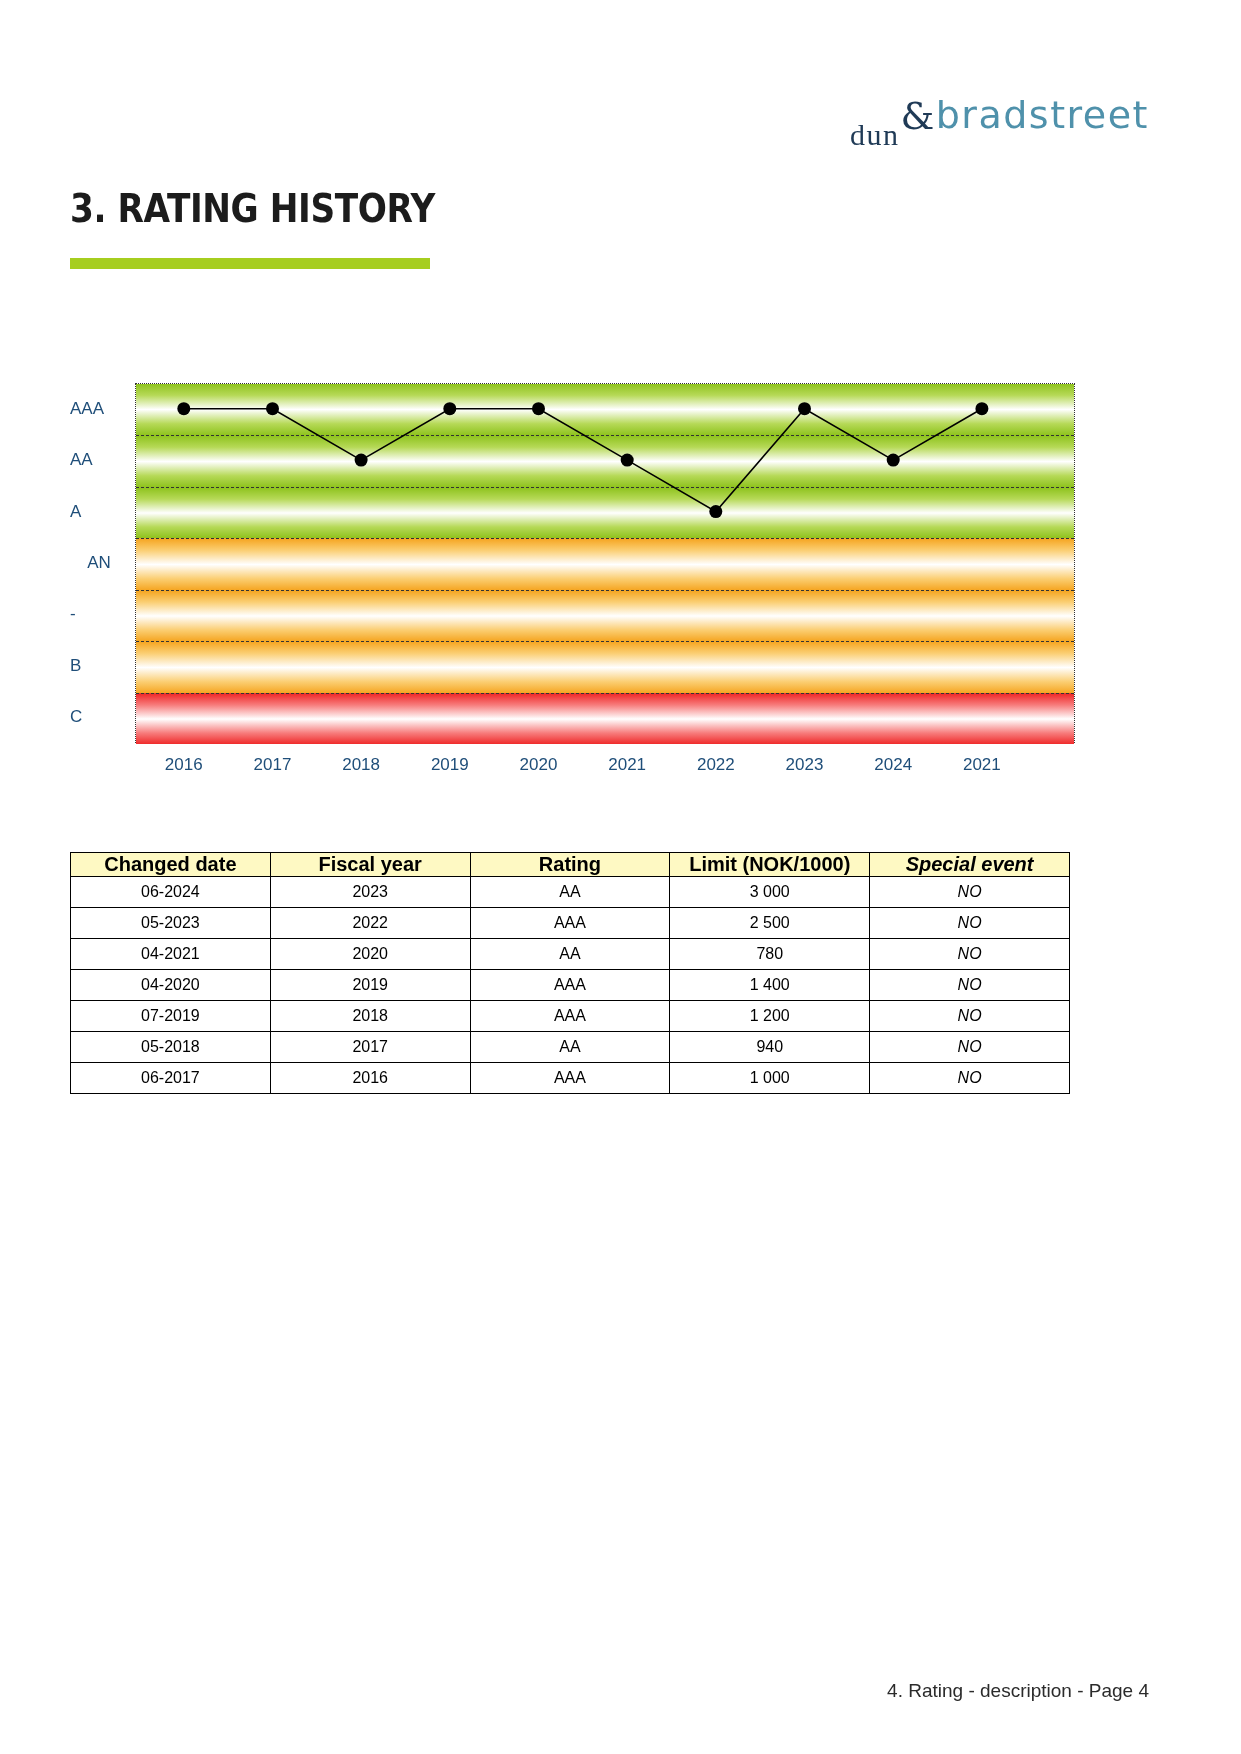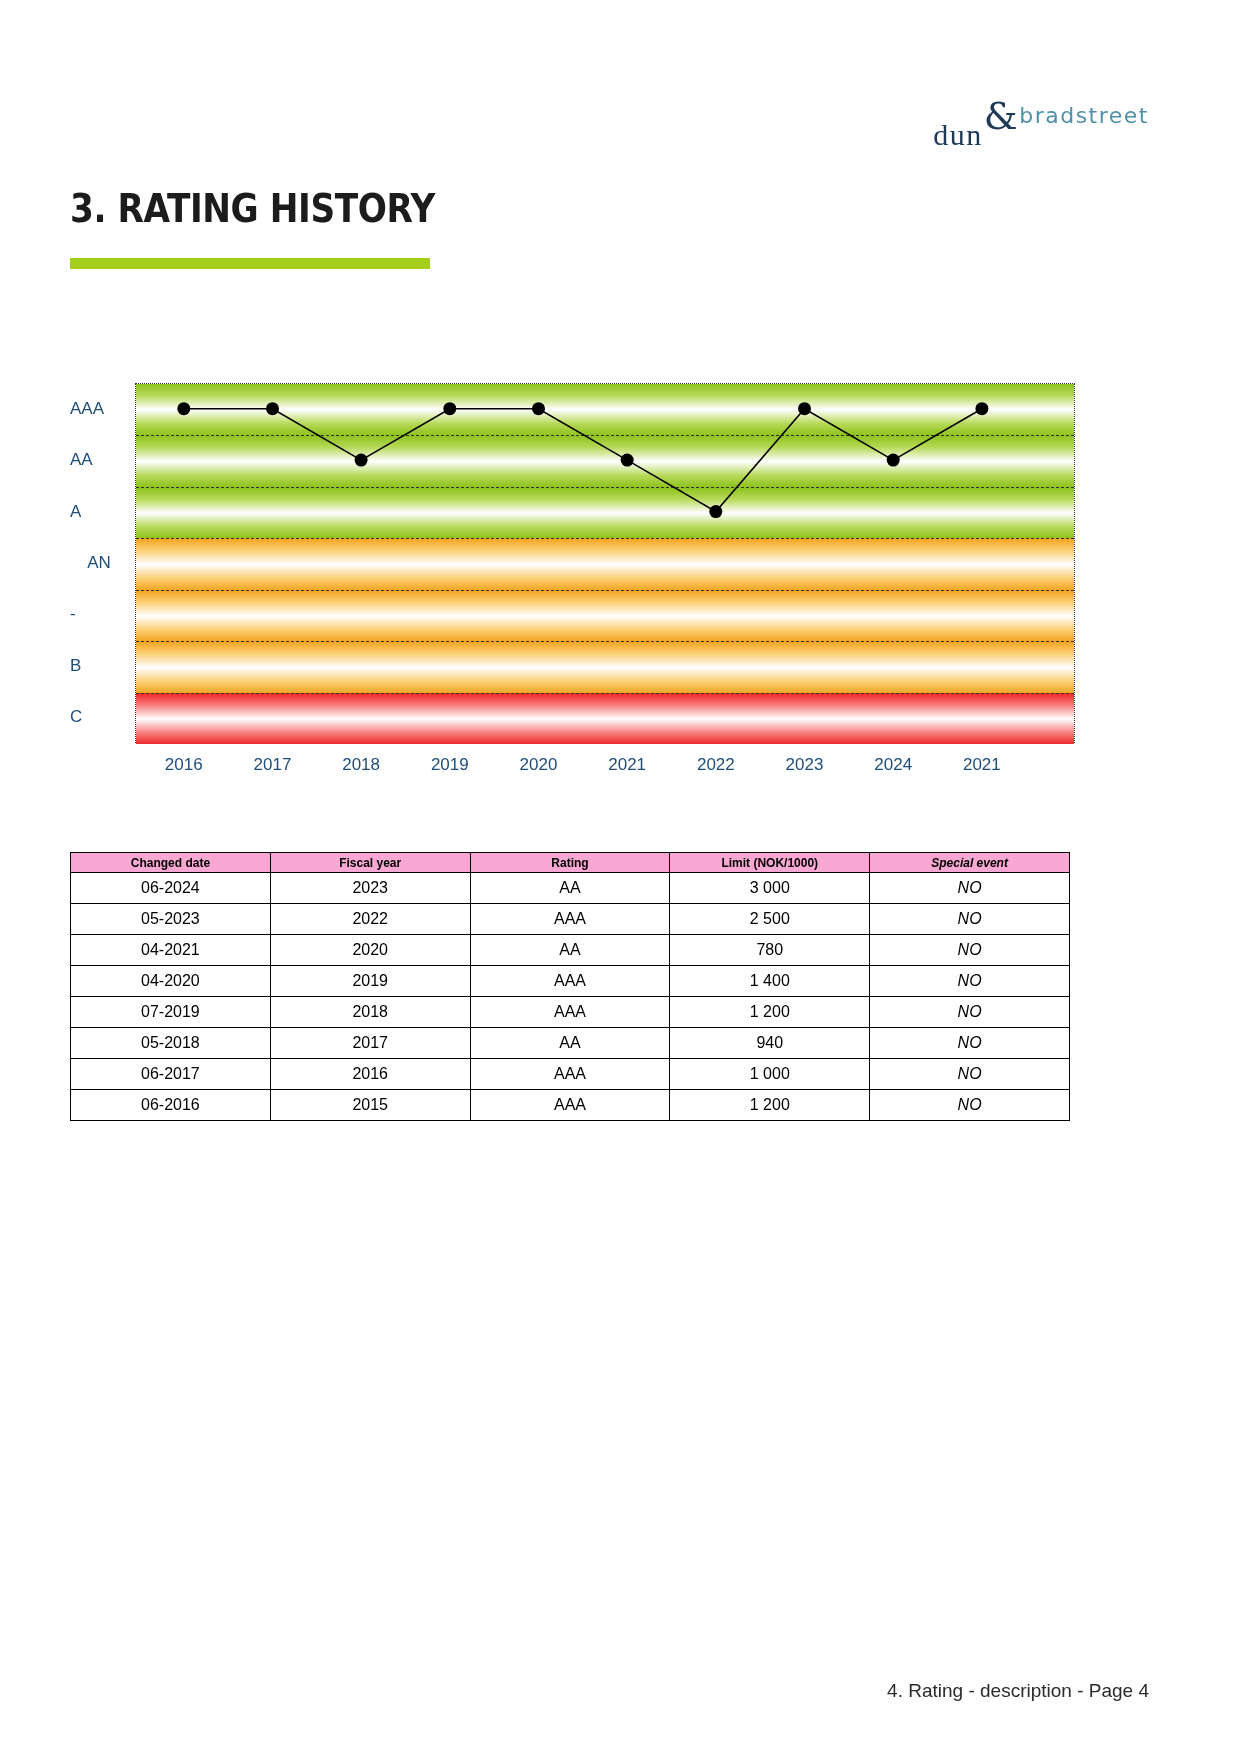--- a/index.html
+++ b/index.html
@@ -34,21 +34,21 @@
     font-family: "DejaVu Serif", serif;
     font-size: 38px;
     color: #1f3a56;
     font-weight: 400;
     margin: 0 1px;
     position: relative;
     top: 1px;
   }
   .logo-brad {
     font-family: "DejaVu Sans", sans-serif;
-    font-size: 22px;
+    font-size: 38px;
     color: #4f91ab;
     letter-spacing: 1.5px;
     font-weight: 400;
   }
 
   
   .page-title {
     position: absolute;
     left: 70px;
     top: 186px;
@@ -135,23 +135,23 @@
   }
   .rating-table th,
   .rating-table td {
     border: 1px solid #000;
     text-align: center;
     height: 31px;
     padding: 0 4px;
     color: #000;
   }
   .rating-table th {
-    background: #f9a8d4;
+    background: #fef9c3;
     font-weight: bold;
-    font-size: 12px;
+    font-size: 20px;
     height: 20px;
   }
   .rating-table td { font-weight: normal; }
   .col-1 { width: 200px; }
   .col-2 { width: 200px; }
   .col-3 { width: 200px; }
   .col-4 { width: 200px; }
   .col-5 { width: 200px; font-style: italic; }
 
   
@@ -279,23 +279,16 @@
         <td class="col-4">940</td>
         <td class="col-5">NO</td>
       </tr>
       <tr>
         <td class="col-1">06-2017</td>
         <td class="col-2">2016</td>
         <td class="col-3">AAA</td>
         <td class="col-4">1 000</td>
         <td class="col-5">NO</td>
       </tr>
-      <tr>
-        <td class="col-1">06-2016</td>
-        <td class="col-2">2015</td>
-        <td class="col-3">AAA</td>
-        <td class="col-4">1 200</td>
-        <td class="col-5">NO</td>
-      </tr>
     </tbody>
 </table>
 
 <div class="footer">4. Rating - description - Page 4</div>
 
 </body></html>

